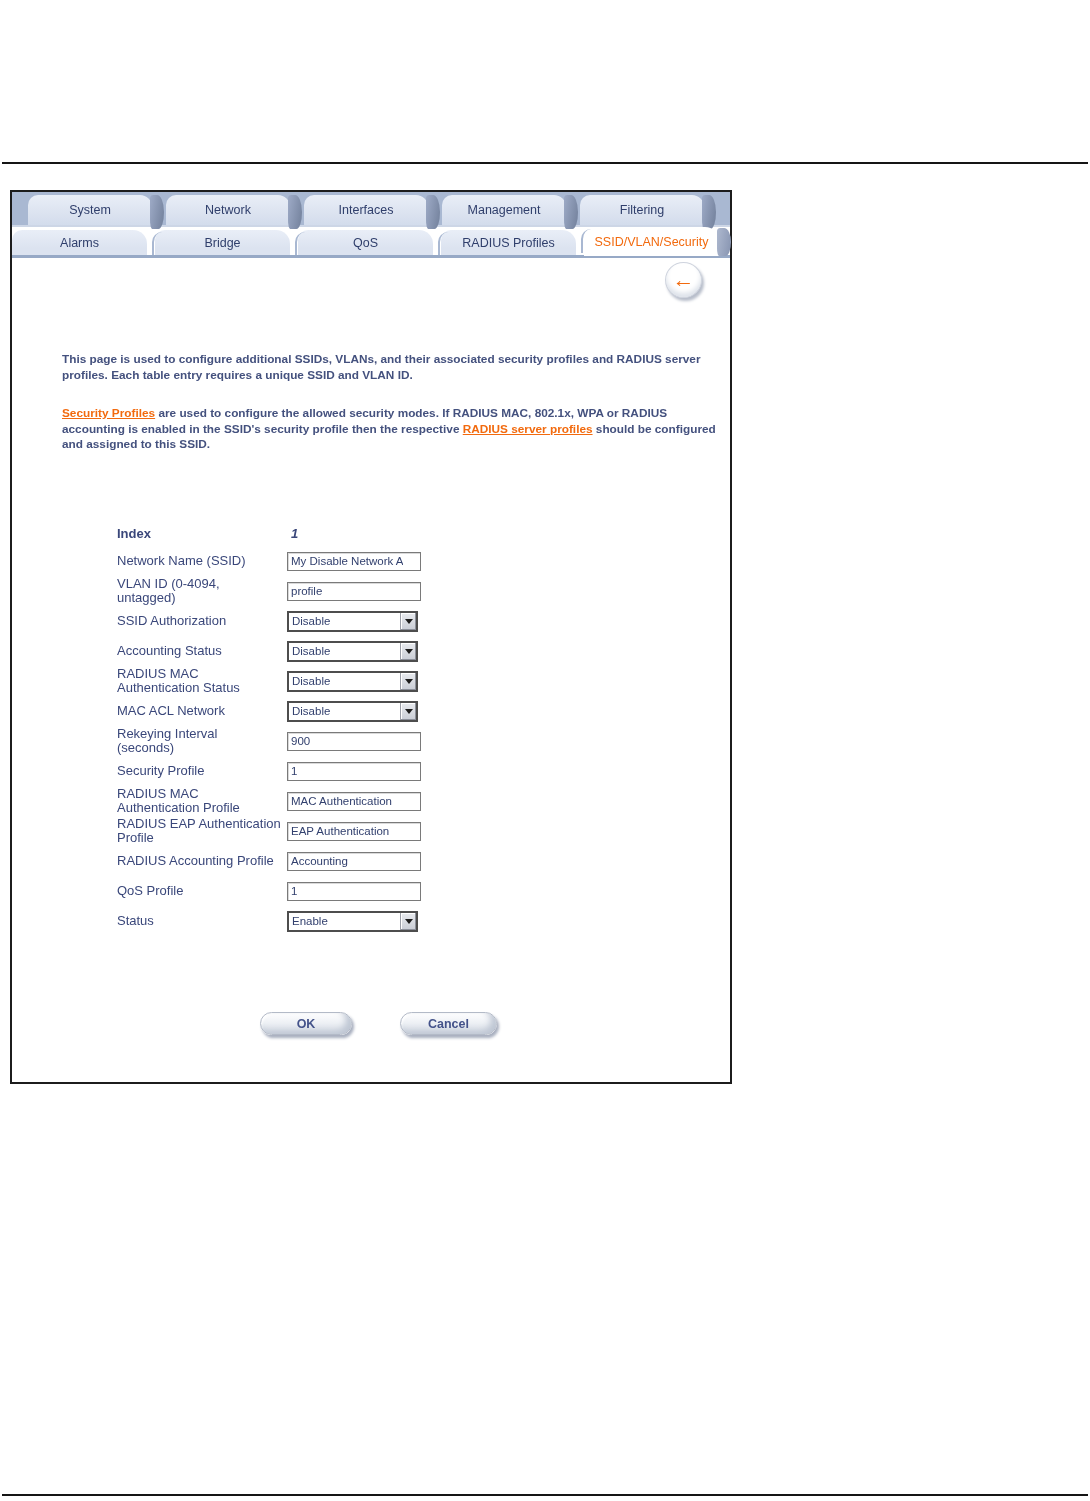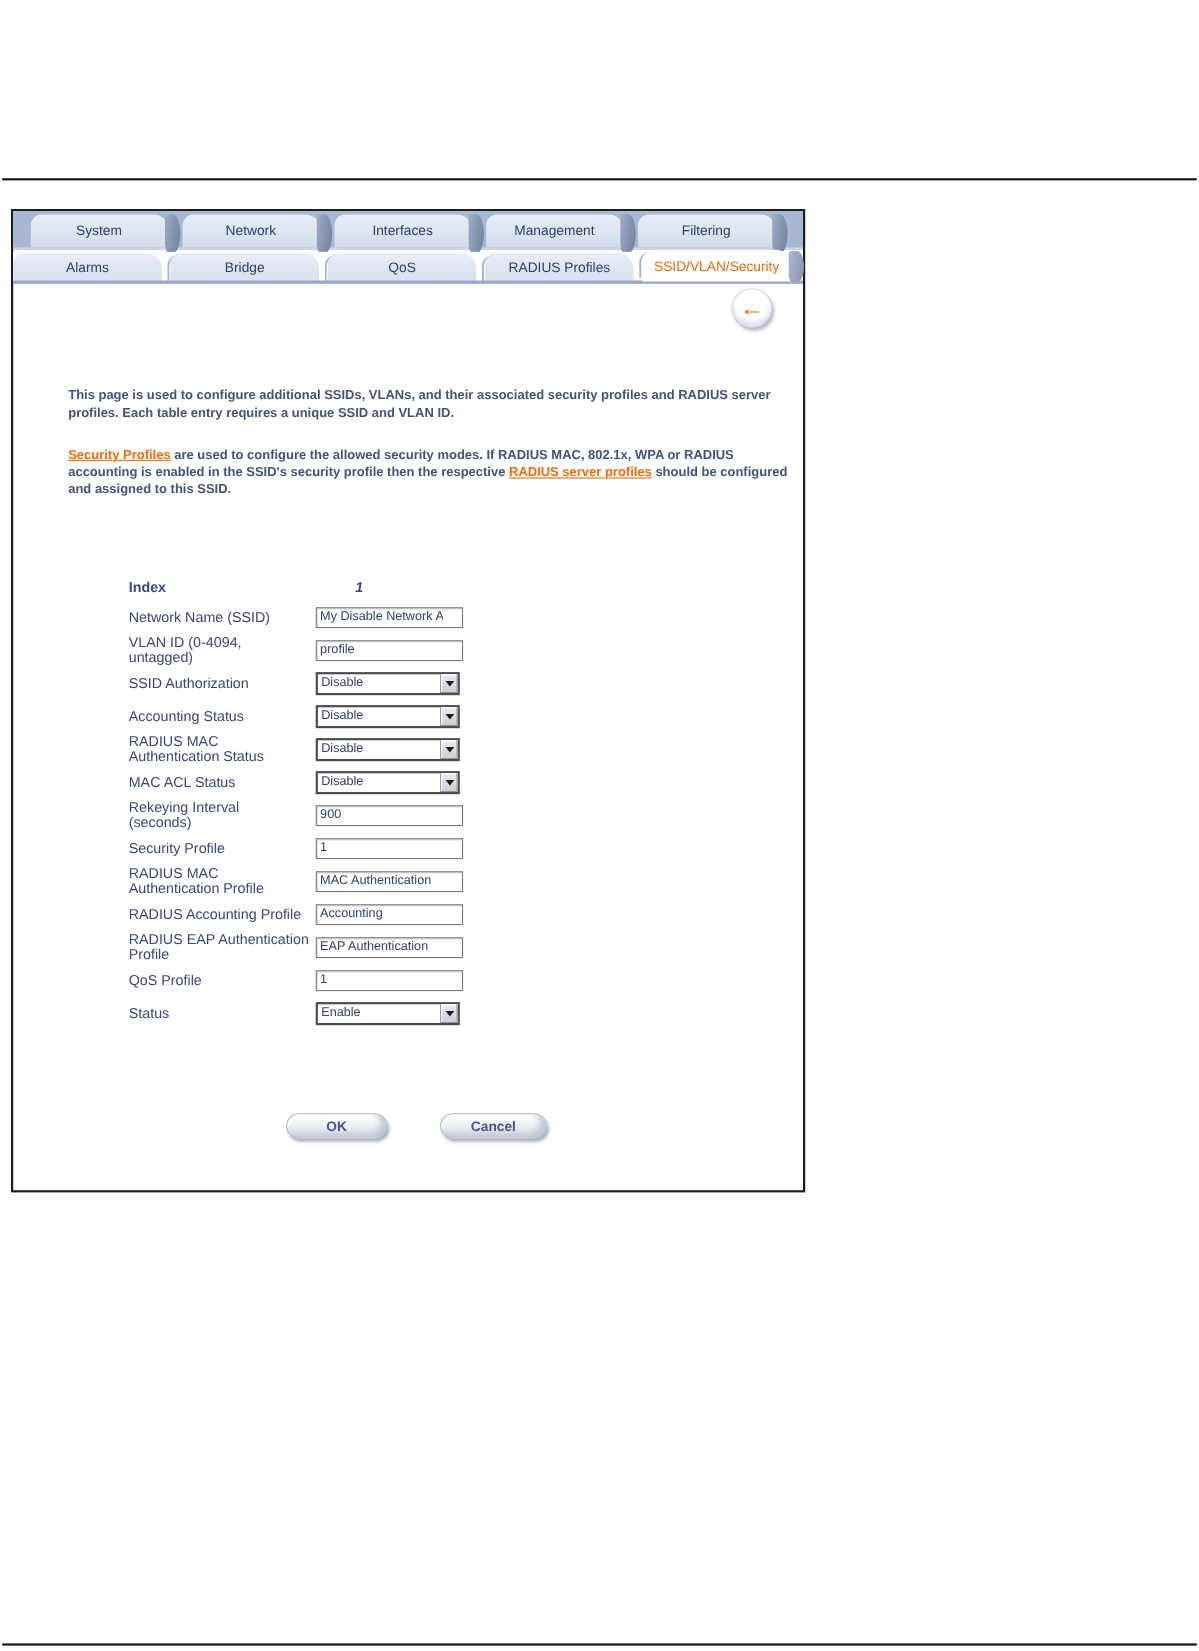--- a/index.html
+++ b/index.html
@@ -55,21 +55,21 @@
   .para { position:absolute; left:50px; width:655px; font-size:11.8px; font-weight:bold;
     color:#44517e; line-height:15.5px; }
   .para.intro { top:160px; }
   .para.security { top:214px; }
   .para.note { top:282px; font-style:italic; }
   .olink { color:#f26a0e; text-decoration:underline; cursor:pointer; }
 
   
   .form { position:absolute; left:105px; top:329px; width:330px; }
   .frow { display:flex; align-items:center; height:30px; }
-  .frow.static { height:25px;gap:32px; }
+  .frow.static { height:25px; }
   .flabel { width:170px; font-size:13px; line-height:14px; color:#3a477a; white-space:pre-line; }
   .frow.static .flabel { font-weight:bold; }
   .fstatic { font-size:13px; font-weight:bold; font-style:italic; color:#3a477a; padding-left:4px; }
   .tbox { width:134px; height:19px; background:#ffffff; border:1px solid #7a7a7a;
     box-shadow:inset 1px 1px 0 #d9d9d9; display:flex; align-items:center;
     padding-left:3px; cursor:text; }
   .tval { font-size:11.5px; color:#32406e; white-space:nowrap; overflow:hidden; }
   .sbox { width:131px; height:21px; background:#ffffff; border:2px solid #4d4d4d;
     display:flex; align-items:center; cursor:pointer; }
   .sval { flex:1; font-size:11.5px; color:#32406e; padding-left:3px; white-space:nowrap; overflow:hidden; }
@@ -181,21 +181,21 @@
         <div class="flabel">RADIUS MAC
 Authentication Status</div>
         <div class="sbox">
           <span class="sval">Disable</span>
           <div class="sbtn">
             <i class="caret"></i>
           </div>
         </div>
       </div>
       <div class="frow">
-        <div class="flabel">MAC ACL Status</div>
+        <div class="flabel">MAC ACL Network</div>
         <div class="sbox">
           <span class="sval">Disable</span>
           <div class="sbtn">
             <i class="caret"></i>
           </div>
         </div>
       </div>
       <div class="frow">
         <div class="flabel">Rekeying Interval
 (seconds)</div>
@@ -210,30 +210,30 @@
         </div>
       </div>
       <div class="frow">
         <div class="flabel">RADIUS MAC
 Authentication Profile</div>
         <div class="tbox">
           <span class="tval">MAC Authentication</span>
         </div>
       </div>
       <div class="frow">
-        <div class="flabel">RADIUS Accounting Profile</div>
-        <div class="tbox">
-          <span class="tval">Accounting</span>
-        </div>
-      </div>
-      <div class="frow">
         <div class="flabel">RADIUS EAP Authentication
 Profile</div>
         <div class="tbox">
           <span class="tval">EAP Authentication</span>
+        </div>
+      </div>
+      <div class="frow">
+        <div class="flabel">RADIUS Accounting Profile</div>
+        <div class="tbox">
+          <span class="tval">Accounting</span>
         </div>
       </div>
       <div class="frow">
         <div class="flabel">QoS Profile</div>
         <div class="tbox">
           <span class="tval">1</span>
         </div>
       </div>
       <div class="frow">
         <div class="flabel">Status</div>

